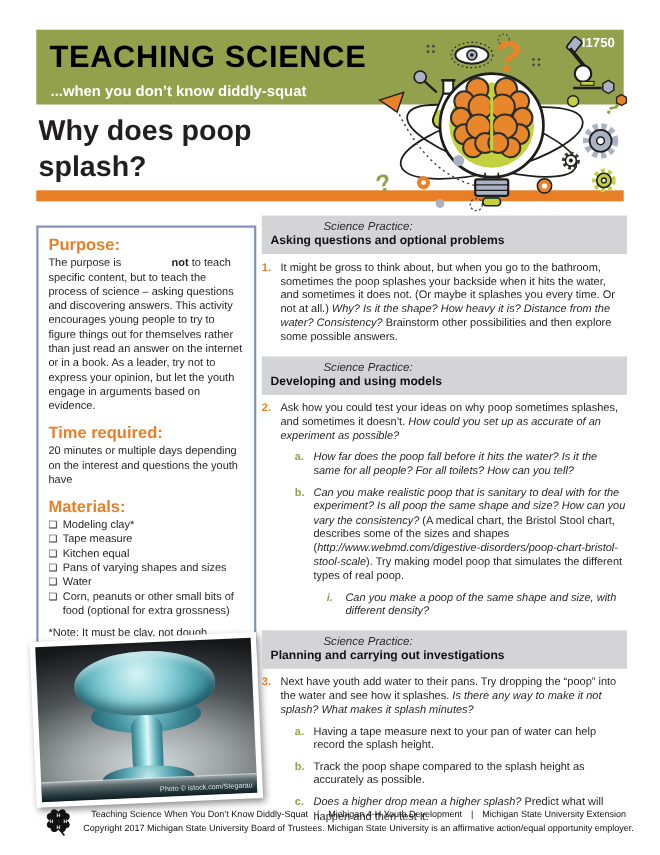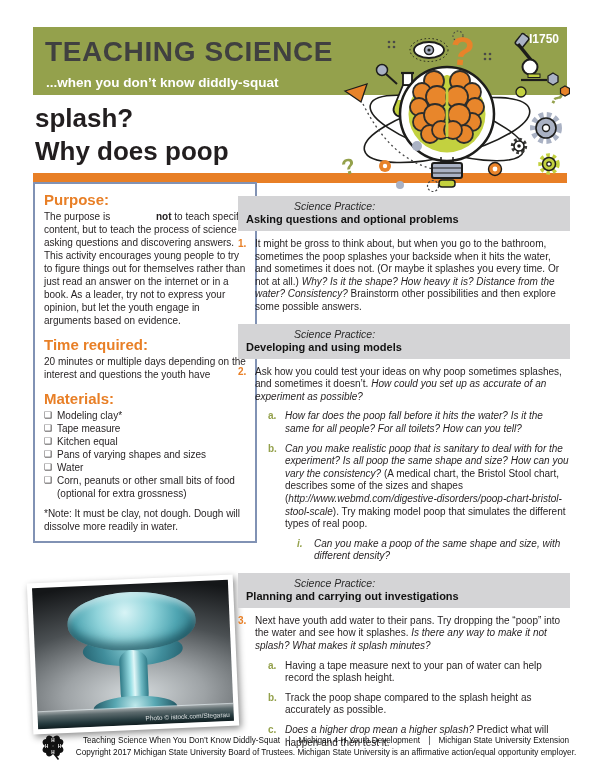--- a/index.html
+++ b/index.html
@@ -1,29 +1,29 @@
 <!DOCTYPE html>
 <html style="--green: #94a14c; --orange: #e87f26; --slate: #8192b4; --graybox: #d4d4d6; --text: #231f20;"><head>
 <meta charset="utf-8">
 <style>
   html,body{margin:0;padding:0;}
   .page{position:relative;width:600px;height:777px;background:#ffffff;overflow:hidden;
         font-family:"Liberation Sans",sans-serif;color:#231f20;}
 
   
   .banner{position:absolute;left:33px;top:27px;width:534px;height:68px;background:var(--green,#94a14c);z-index:1;}
-  .banner-title{position:absolute;left:12px;top:11px;font-size:28px;font-weight:bold;color:#404040;letter-spacing:.6px;line-height:1;}
+  .banner-title{position:absolute;left:12px;top:11px;font-size:28px;font-weight:bold;color:#000000;letter-spacing:.6px;line-height:1;}
   .banner-subtitle{position:absolute;left:13px;bottom:5px;font-size:13.5px;font-weight:bold;color:#fff;}
   .doc-code{position:absolute;right:8px;top:5px;font-size:12px;font-weight:bold;color:#fff;}
   .page-title{position:absolute;left:35px;top:102px;font-size:26px;font-weight:bold;color:#221e1f;line-height:33px;z-index:2;}
   .orange-bar{position:absolute;left:33px;top:173px;width:534px;height:10px;background:var(--orange,#e87f26);z-index:1;}
   .illustration{position:absolute;left:325px;top:18px;z-index:5;}
 
   
-  .sidebar{position:absolute;left:33px;top:182px;width:224px;box-sizing:border-box;
+  .sidebar{position:absolute;left:33px;top:205px;width:200px;box-sizing:border-box;
            border:2px solid var(--slate,#8192b4);background:#fff;padding:7px 9px 8px;z-index:2;}
   .side-h{color:var(--orange,#e87f26);font-size:15px;font-weight:bold;margin:9px 0 2px;}
   .side-h:first-child{margin-top:0;}
   .side-p{font-size:10px;line-height:13px;margin:0;}
   .materials{list-style:none;margin:1px 0 0;padding:0;font-size:10px;line-height:13px;}
   .materials li{position:relative;padding-left:13px;}
   .materials .cb{position:absolute;left:0;top:0;font-size:9px;}
   .side-note{font-size:10px;line-height:13px;margin:7px 0 0;}
 
   
@@ -71,22 +71,22 @@
 <body>
 
 <div class="page">
 
   <div class="banner">
     <div class="banner-title">TEACHING SCIENCE</div>
     <div class="banner-subtitle">...when you don’t know diddly-squat</div>
     <div class="doc-code">4H1750</div>
   </div>
   <div class="page-title">
+    <div>Why does poop</div>
     <div>splash?</div>
-    <div>Why does poop</div>
   </div>
   <div class="orange-bar"></div>
 
   <svg class="illustration" width="245" height="180" viewBox="0 0 245 180">
     <g fill="none" stroke="#1d1d1b" stroke-width="1.6">
       <ellipse cx="122" cy="112" rx="85" ry="26" transform="rotate(-14 122 112)"></ellipse>
       <ellipse cx="122" cy="110" rx="80" ry="24" transform="rotate(17 122 110)"></ellipse>
     </g>
     <path d="M38,86 C55,120 78,145 112,152" fill="none" stroke="#444" stroke-width="1.3" stroke-dasharray="2 3"></path>
     <circle cx="133" cy="18" r="5" fill="none" stroke="#444" stroke-width="1.1" stroke-dasharray="1.6 2"></circle>

